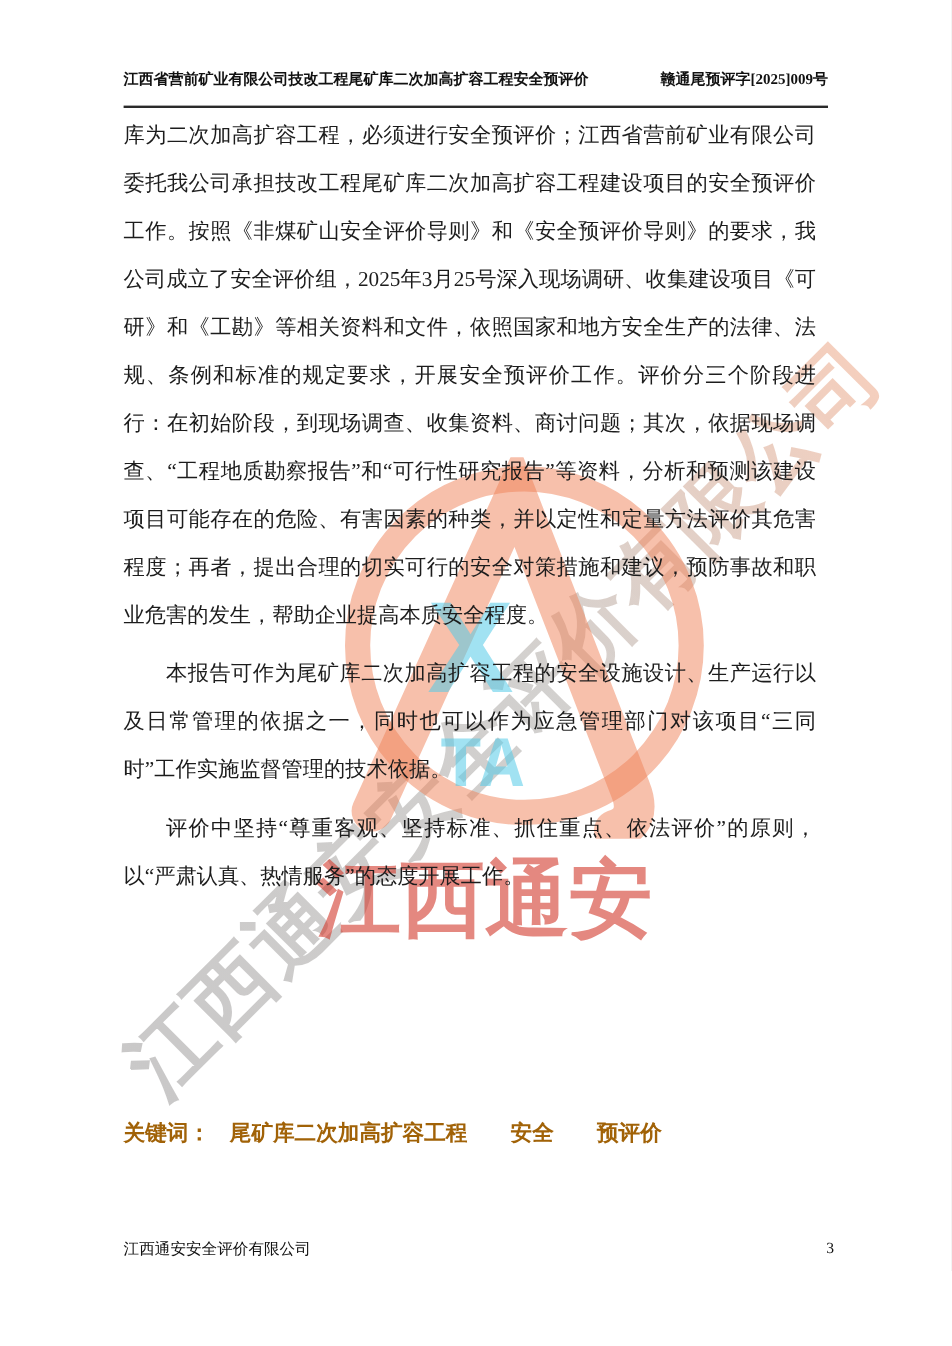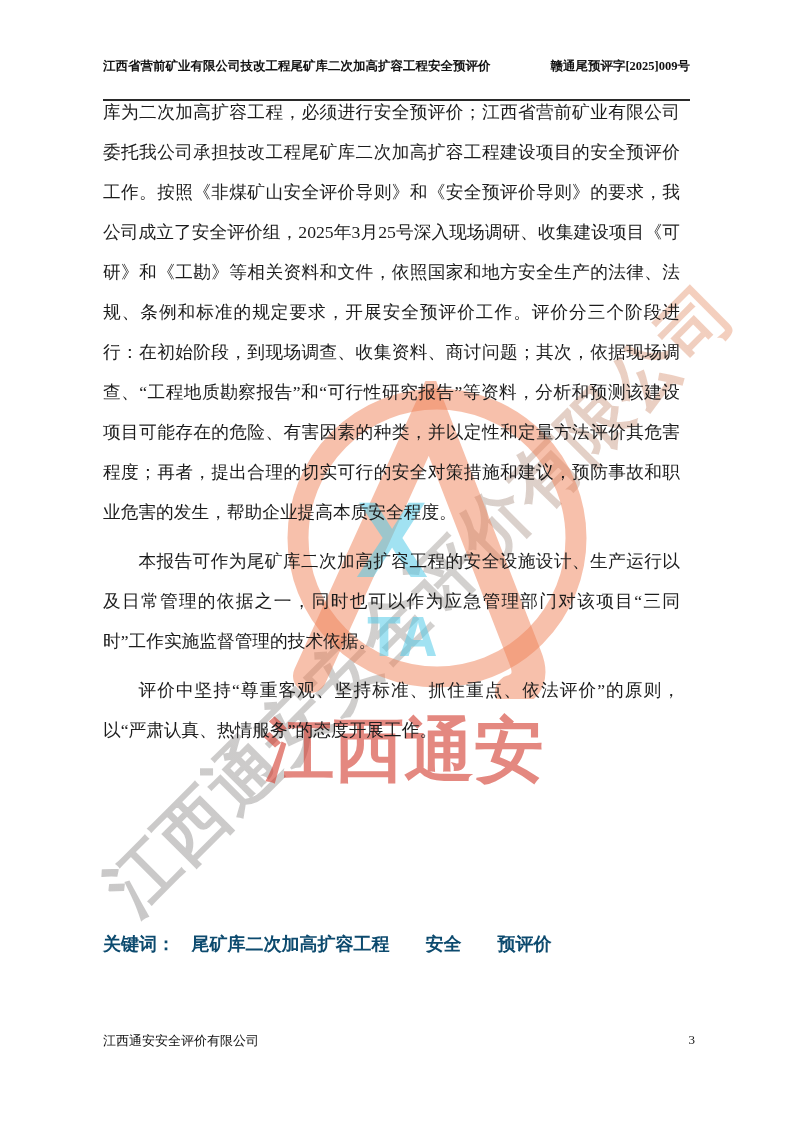--- a/index.html
+++ b/index.html
@@ -38,35 +38,35 @@
     font-family:Liberation Mono, monospace; font-weight:bold;
     font-size:70px; line-height:1.15; white-space:nowrap;
     color:rgba(210,56,44,0.60);
   }
 
   
   .header {
     position:absolute; z-index:1; left:103px; right:103px; top:58px;
     display:flex; justify-content:space-between; align-items:flex-end;
     font-size:12.5px; font-weight:bold; color:#111;
-    padding-bottom:24px; border-bottom:2px solid #2a2a2a;
+    padding-bottom:13px; border-bottom:2px solid #2a2a2a;
   }
   .header .h-right { font-weight:bold; }
 
   .body {
     position:absolute; z-index:1; left:103px; top:92px; width:588px;
     font-size:17.7px; line-height:40px; text-align:justify;
     text-justify:inter-ideograph; color:#1c1c1c;
   }
   .body p { margin:0 11px 9px 0; }
   .body p.indent { text-indent:2em; }
 
   .keywords {
     position:absolute; z-index:1; left:103px; top:932px;
-    font-size:18px; font-weight:bold; color:#0c4a6e; white-space:nowrap;text-align:center;
+    font-size:18px; font-weight:bold; color:#a16207; white-space:nowrap;text-align:center;
   }
   .keywords .kw-label { margin-right:12px; }
 
   .footer {
     position:absolute; z-index:1; left:103px; right:98px; top:1032px;
     display:flex; justify-content:space-between; align-items:flex-start;
     font-size:13px; color:#111;
   }
 </style>
 </head>

